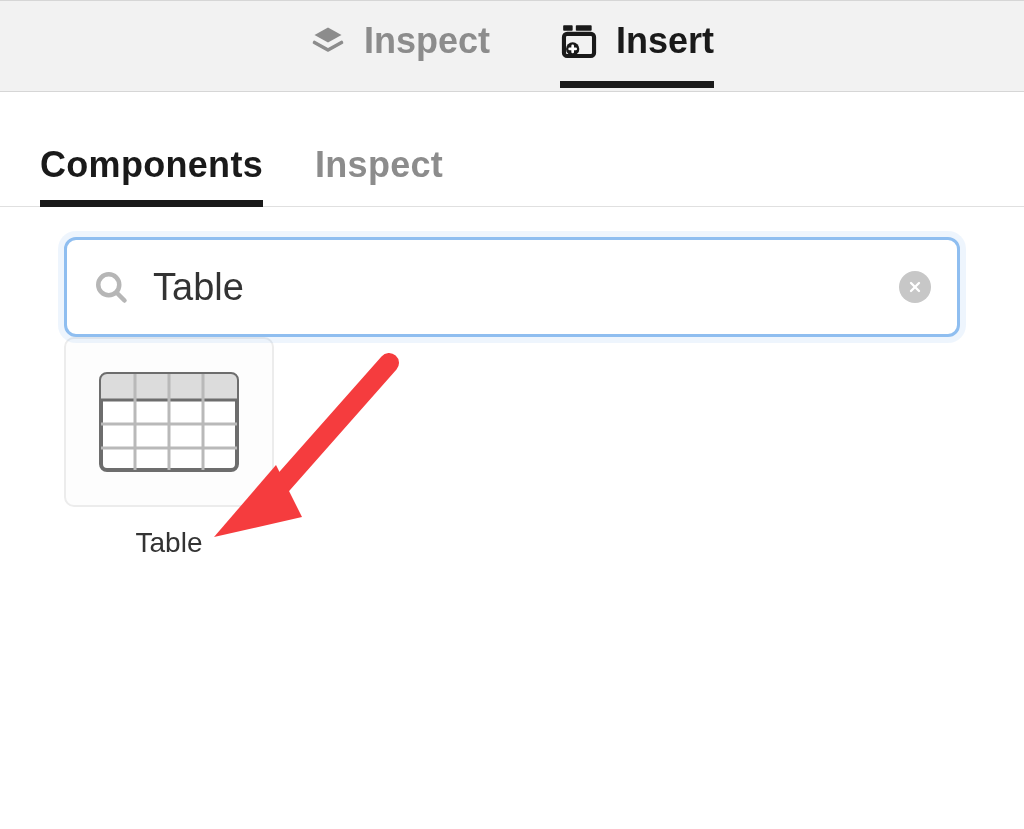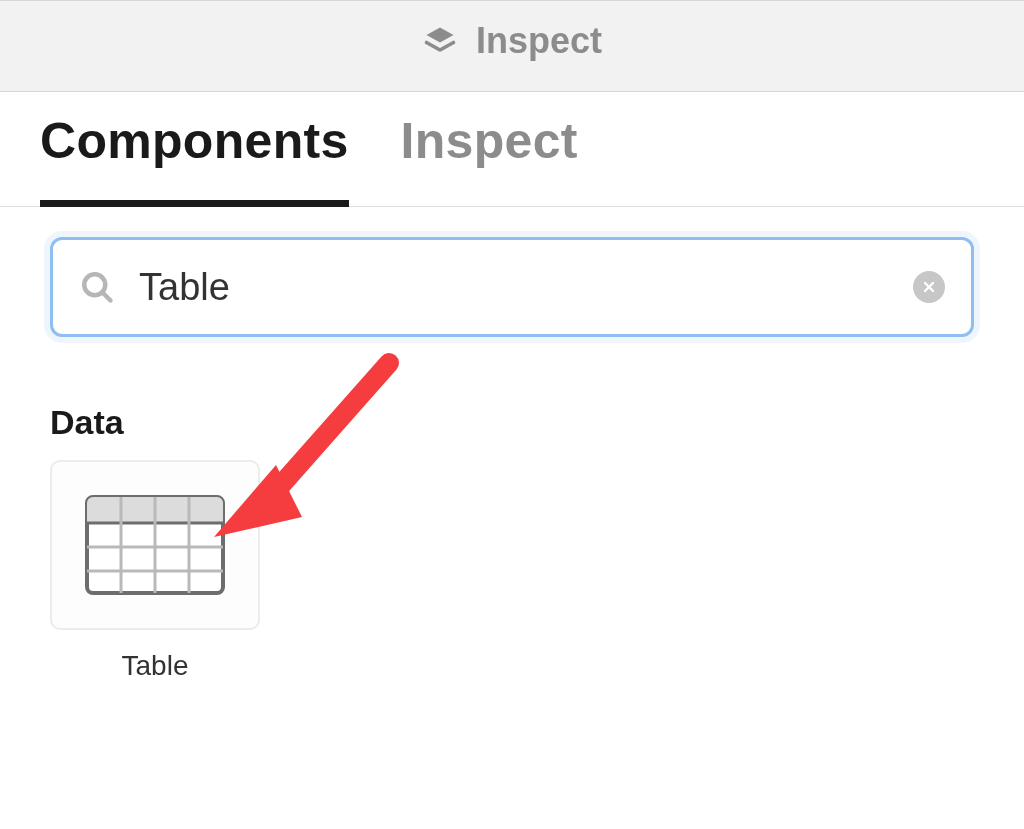--- a/index.html
+++ b/index.html
@@ -58,44 +58,44 @@
   
   .sub-tabs {
     display: flex;
     align-items: flex-end;
     gap: 52px;
     padding: 28px 40px 0 40px;
     border-bottom: 1px solid #e0e0e0;
     height: 115px;
   }
   .sub-tab {
-    font-size: 50px;
+    font-size: 36px;
     font-weight: 700;
     color: #8c8c8c;
     cursor: pointer;
-    padding-bottom: 36px;
+    padding-bottom: 20px;
     position: relative;
     letter-spacing: 0.3px;
   }
   .sub-tab.active {
     color: #1a1a1a;
   }
   .sub-tab.active::after {
     content: "";
     position: absolute;
     left: 0;
     right: 0;
     bottom: -1px;
     height: 7px;
     background: #1a1a1a;
   }
 
   
   .panel {
-    padding: 30px 50px;
+    padding: 30px 64px;
     position: relative;
   }
 
   
   .search-wrap {
     position: relative;
     width: 100%;
     border: 3px solid #8fbef0;
     border-radius: 12px;
     background: #ffffff;
@@ -187,20 +187,32 @@
   <div class="top-tab">
     <span class="icon">
       <svg width="36" height="36" viewBox="0 0 24 24" fill="none">
         <path d="M12 3 L21 8 L12 13 L3 8 Z" fill="#8c8c8c"></path>
         <path d="M3 13 L12 18 L21 13" stroke="#8c8c8c" stroke-width="2.4" fill="none" stroke-linecap="round" stroke-linejoin="round"></path>
       </svg>
     </span>
     <span>Inspect</span>
   </div>
 
+  <div class="top-tab active">
+    <span class="icon">
+      <svg width="38" height="38" viewBox="0 0 24 24" fill="none">
+        <rect x="2" y="2" width="6" height="3.5" rx="0.5" fill="#1a1a1a"></rect>
+        <rect x="10" y="2" width="10" height="3.5" rx="0.5" fill="#1a1a1a"></rect>
+        <rect x="2.5" y="7.5" width="19" height="14" rx="2" stroke="#1a1a1a" stroke-width="2.6" fill="none"></rect>
+        <circle cx="8" cy="17" r="4.2" fill="#1a1a1a"></circle>
+        <path d="M8 15.1 L8 18.9 M6.1 17 L9.9 17" stroke="#ffffff" stroke-width="1.7" stroke-linecap="round"></path>
+      </svg>
+    </span>
+    <span>Insert</span>
+  </div>
 
 </div>
 
 <div class="sub-tabs">
   <div class="sub-tab active">Components</div>
   <div class="sub-tab">Inspect</div>
 </div>
 
 <div class="panel">
 
@@ -225,21 +237,20 @@
       <defs>
         <marker id="ah" markerWidth="14" markerHeight="14" refX="4" refY="6" orient="auto">
           <path d="M0,0 L12,6 L0,12 Z" fill="#f53c3e"></path>
         </marker>
       </defs>
       <line x1="175" y1="18" x2="45" y2="165" stroke="#f53c3e" stroke-width="20" stroke-linecap="round"></line>
       <polygon points="62,120 0,192 88,172" fill="#f53c3e"></polygon>
     </svg>
   </div>
 
-  <div class="cat-heading">Data</div>
 
   <div class="cards">
 
     <div class="card">
       <div class="card-box">
         <svg width="140" height="100" viewBox="0 0 140 100">
           <rect x="2" y="2" width="136" height="96" rx="6" fill="#ffffff" stroke="#6d6d6d" stroke-width="4"></rect>
           <rect x="2" y="2" width="136" height="26" fill="#dcdcdc" rx="6"></rect>
           <rect x="2" y="22" width="136" height="6" fill="#dcdcdc"></rect>
           <line x1="2" y1="28" x2="138" y2="28" stroke="#6d6d6d" stroke-width="3"></line>

